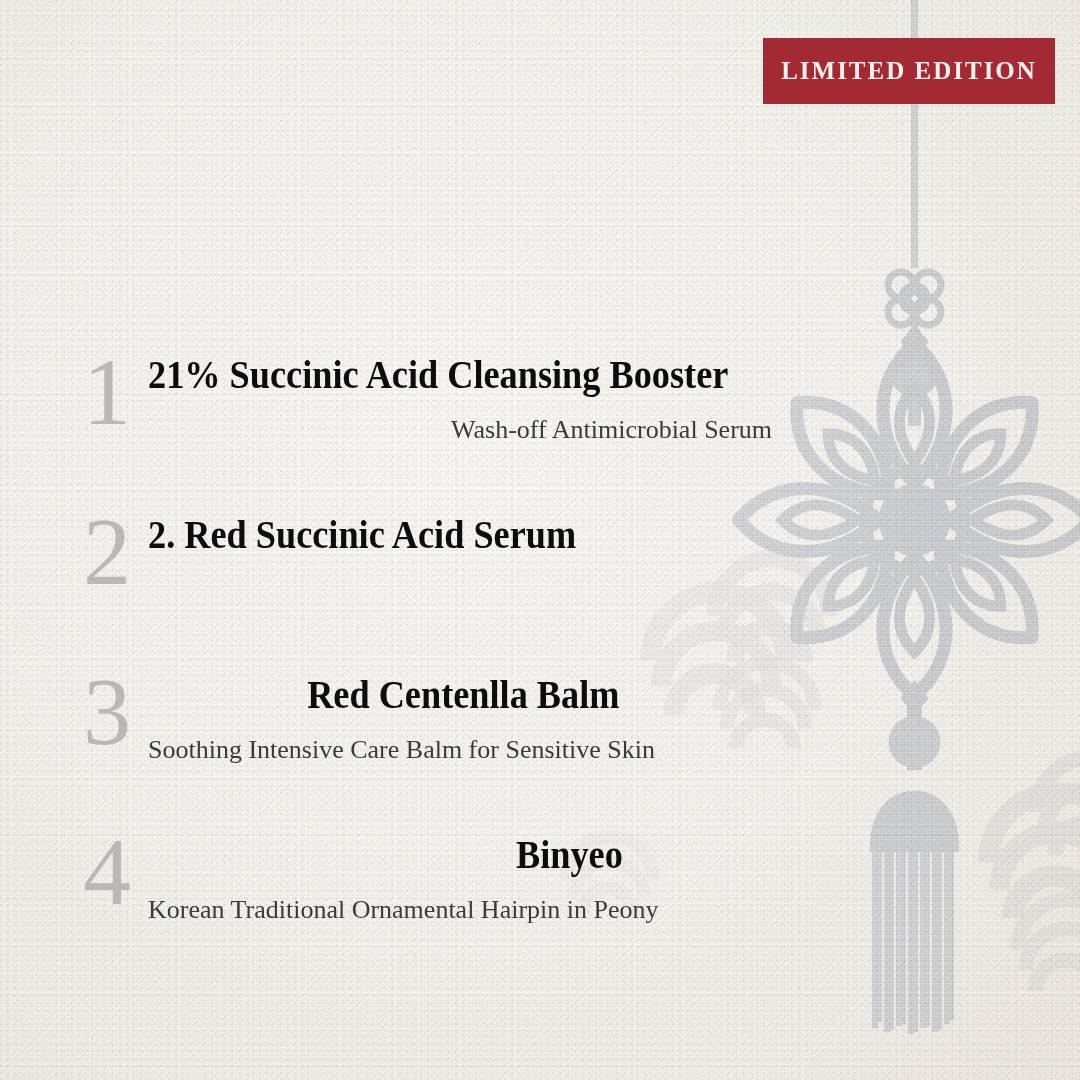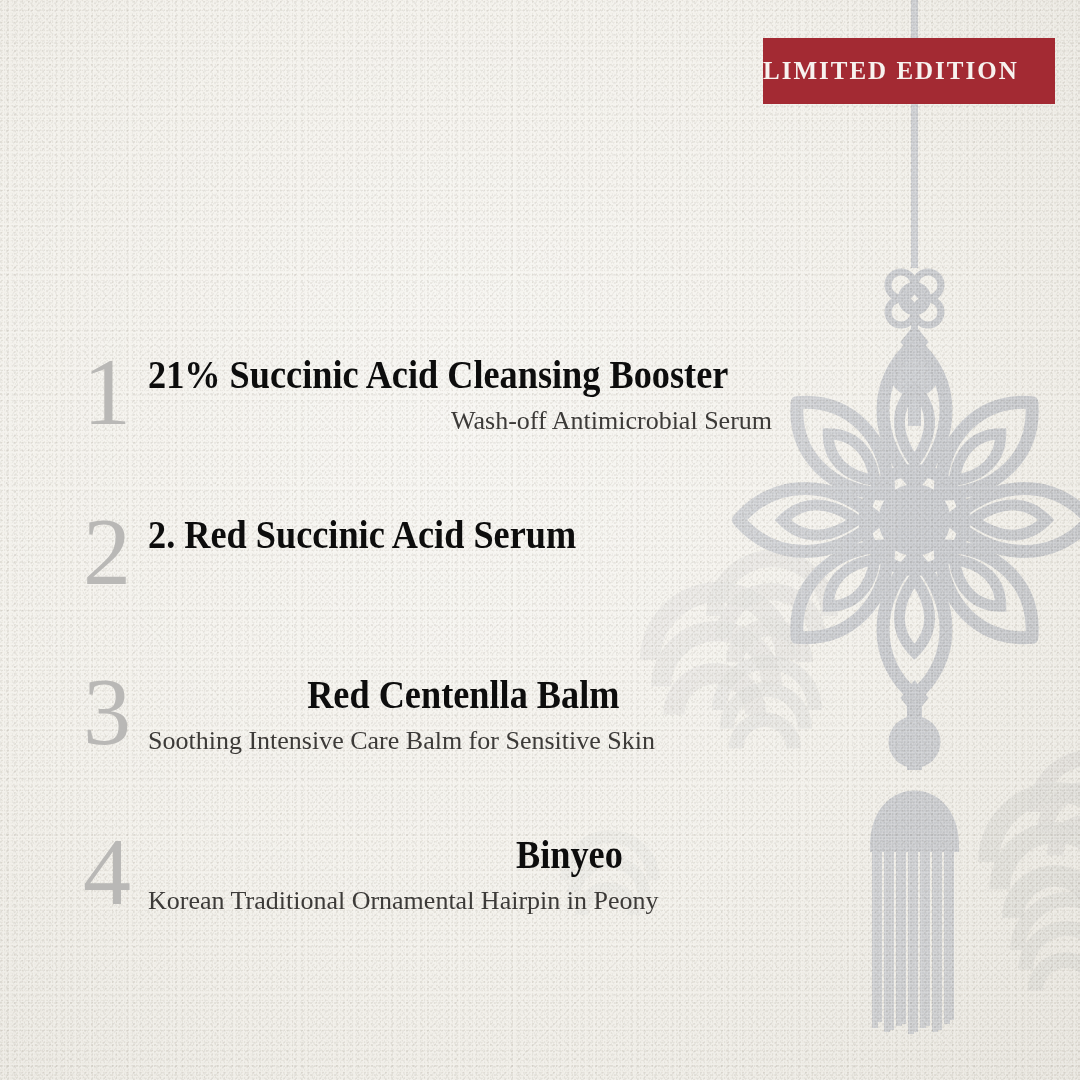--- a/index.html
+++ b/index.html
@@ -54,21 +54,21 @@
 
   
   .norigae { position:absolute; top:0; right:0; width:420px; height:1080px; pointer-events:none; }
 
   
   .badge {
     position:absolute;
     left:763px; top:38px;
     width:292px; height:66px;
     background:#a32a33;
-    display:flex; align-items:center; 
+    display:flex; align-items:center; justify-content:center;
     z-index:5;
   }
   .badge-text {
     color:#f7f2ef;
     font-family:"Liberation Serif", serif;
     font-weight:700;
     font-size:25px;
     letter-spacing:2.0px;
   }
 
@@ -111,21 +111,21 @@
     transform:scaleX(.93);
     transform-origin:left center;
     white-space:nowrap;
   }
   .item-sub {
     font-family:"Liberation Serif", serif;
     font-weight:400;
     font-size:26px;
     line-height:1.2;
     color:#3c3a38;
-    margin-top:9px;
+    margin-top:18px;
     white-space:nowrap;
   }
 </style>
 </head>
 <body>
 
 <div id="poster">
 
   <svg class="clouds" viewBox="0 0 1080 1080" width="1080" height="1080" aria-hidden="true">
     <defs>

